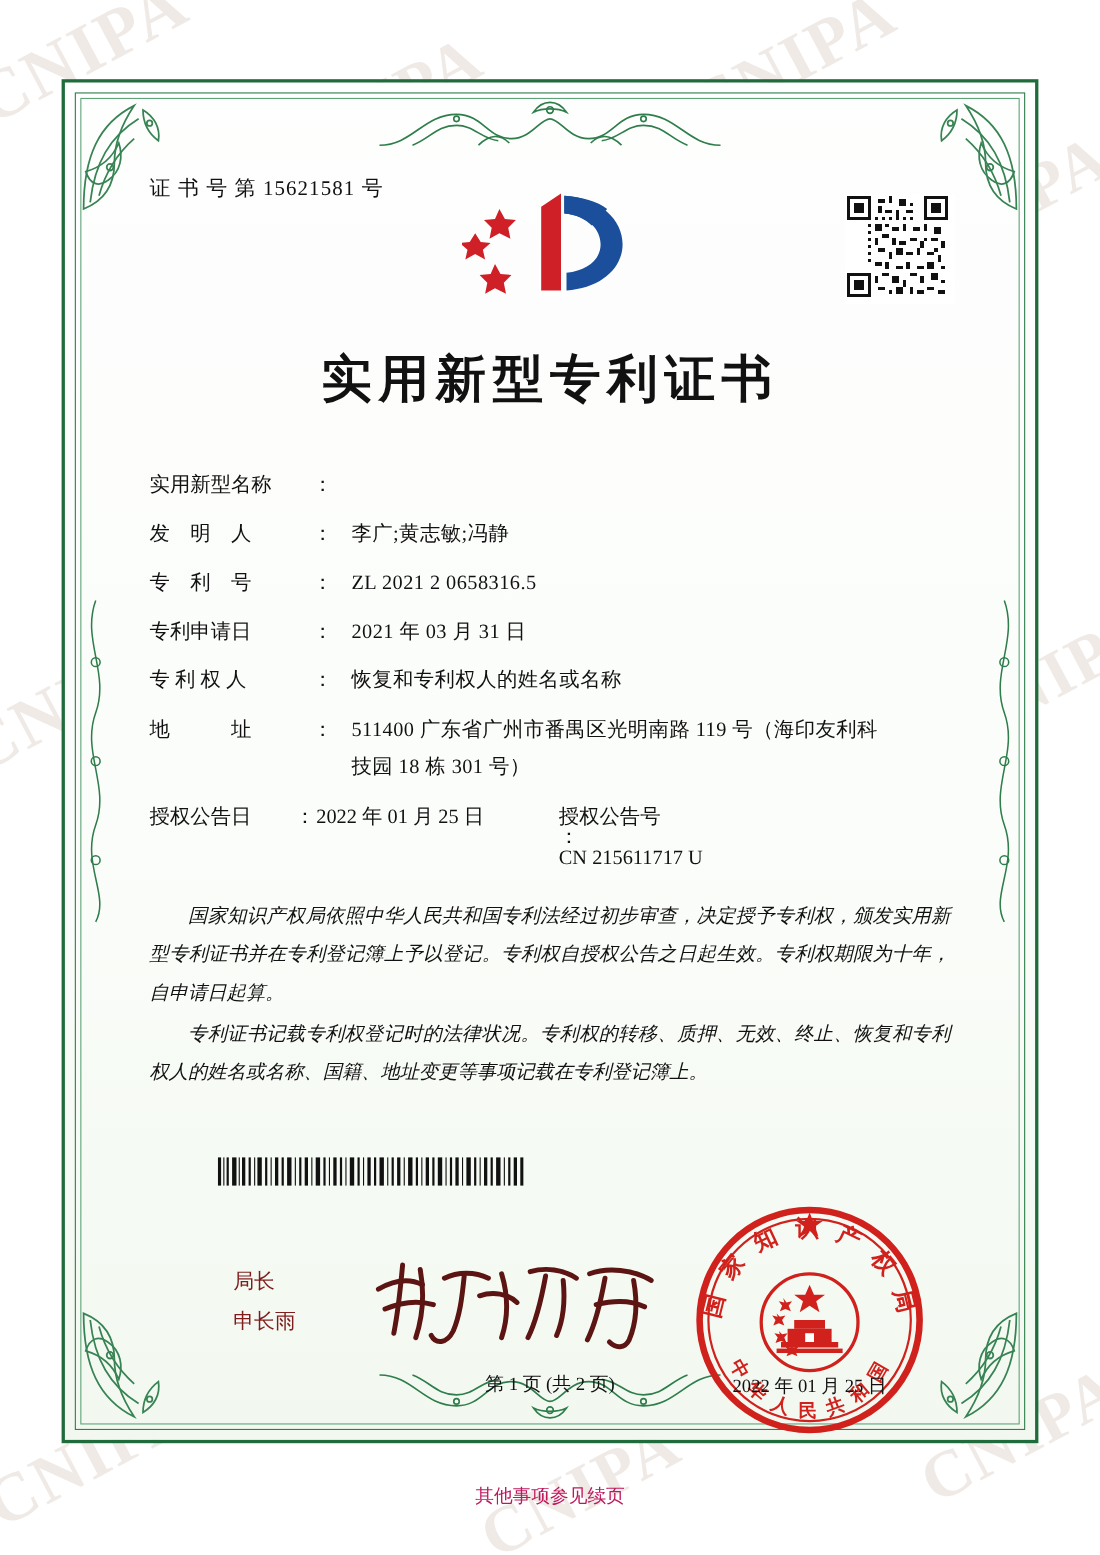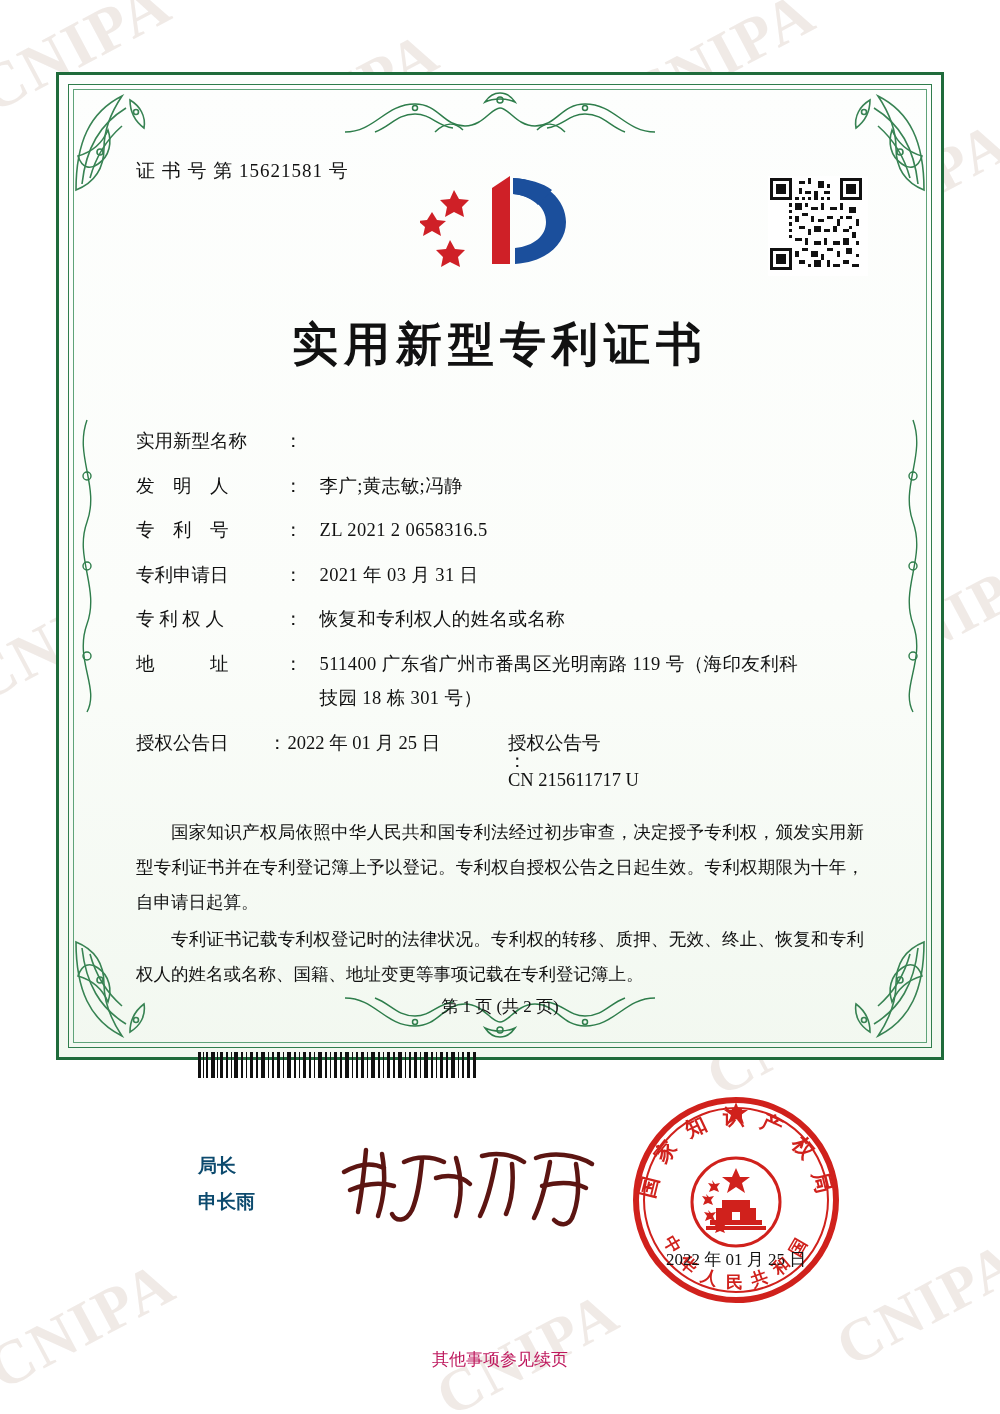--- a/index.html
+++ b/index.html
@@ -34,21 +34,21 @@
     transform: rotate(-28deg);
     white-space: nowrap;
   }
 
   
   .page {
     position: absolute;
     left: 56px;
     top: 72px;
     width: 888px;
-    height: 988px;
+    height: 1240px;
     z-index: 1;
   }
 
   
   .border-outer {
     position: absolute;
     inset: 0;
     border: 3px solid #1f6b3b;
     background: linear-gradient(180deg, #fdfefd 0%, #fbfdfa 55%, #f2f8f0 100%);
   }
@@ -190,20 +190,21 @@
   .dual-left { width: 372px; display: flex; }
   .dual-right { display: flex; flex-direction: column; }
   .dual-right .f-label { width: 126px; }
 
   .paragraphs {
     margin-top: 26px;
     font-size: 17.5px;
     line-height: 2.0;
     text-align: justify;
     color: #111;
+    font-style: italic;
   }
   .paragraphs p {
     margin: 0 0 2px 0;
     text-indent: 2em;
   }
 
   
   .sig-zone {
     position: absolute;
     left: 80px;
@@ -213,26 +214,26 @@
   }
   .barcode {
     position: absolute;
     left: 62px;
     top: 0px;
     height: 26px;
     width: 278px;
   }
   .director {
     position: absolute;
-    left: 62px;
+    left: 76px;
     top: 96px;
     font-size: 19px;
     line-height: 1.9;
-    font-weight: 700;
-    color: #0c4a6e;
+    font-weight: 400;
+    color: #7f1d1d;
   }
   .handwriting {
     position: absolute;
     left: 200px;
     top: 86px;
     width: 280px;
     height: 90px;
     color: #6b1a16;
   }
   .seal {

